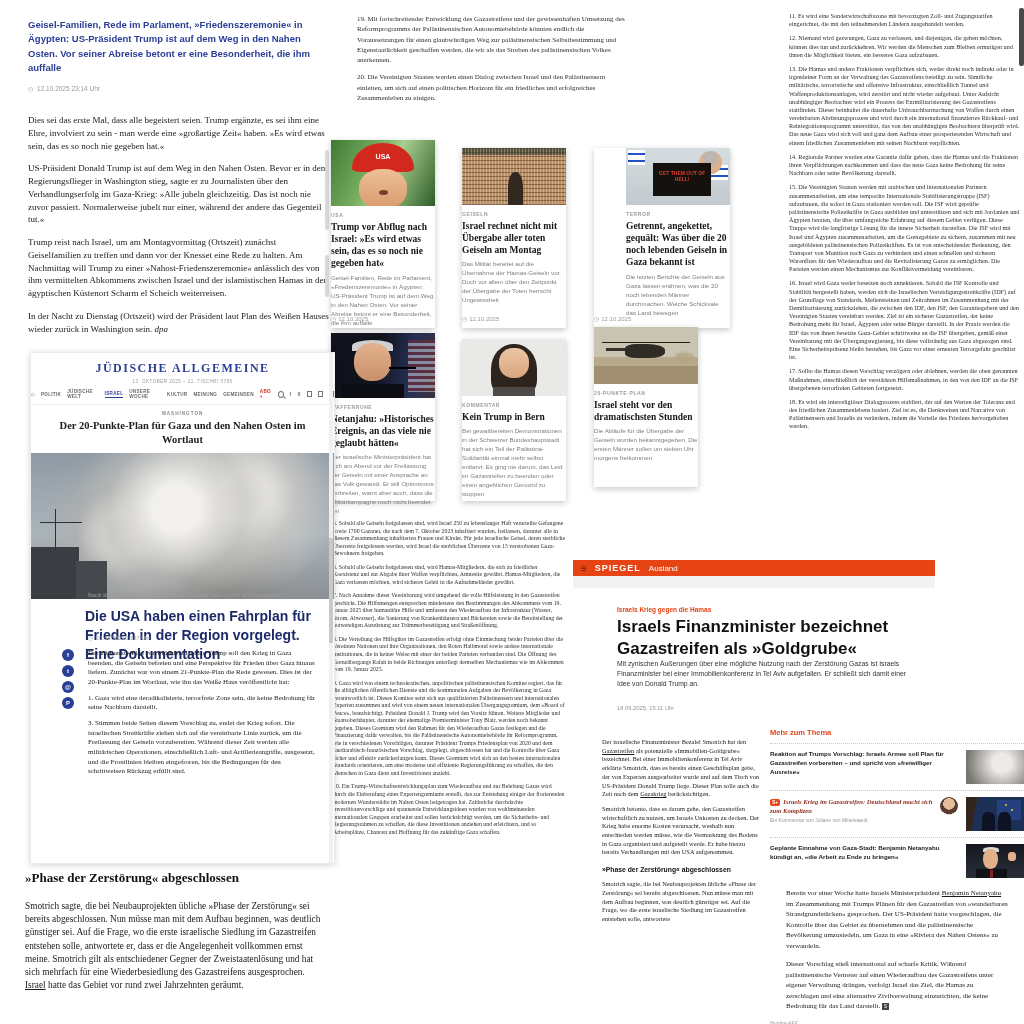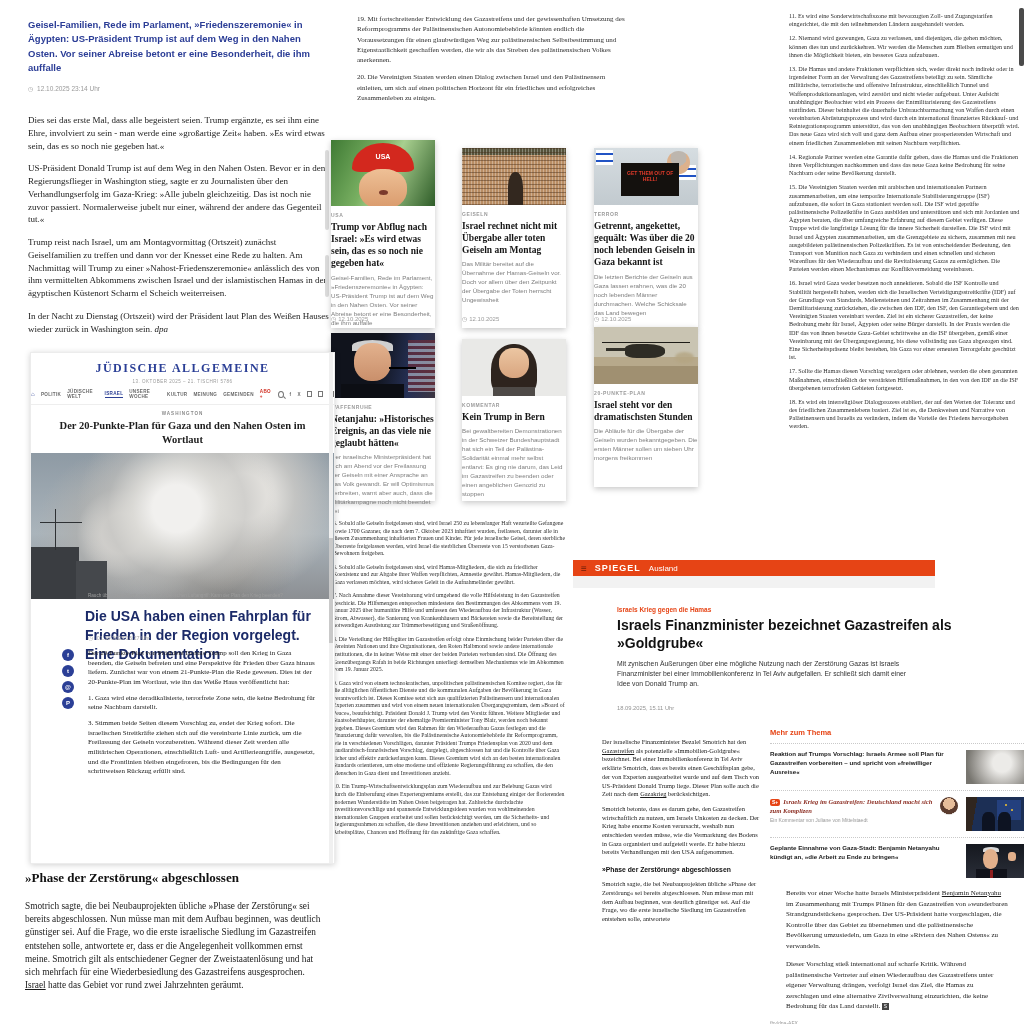--- a/index.html
+++ b/index.html
@@ -72,21 +72,21 @@
   .ulink{text-decoration:underline;color:#1b1b1b;}
 
   
   .sp-bar{left:573px;top:560px;width:362px;height:16px;background:#e64415;display:flex;
           align-items:center;padding-left:8px;box-sizing:border-box;}
   .sp-burger{color:rgba(40,10,0,.65);font-size:10px;margin-right:8px;font-weight:bold;}
   .sp-brand{color:#fff;font-weight:bold;font-size:9px;letter-spacing:1px;margin-right:8px;}
   .sp-section{color:#fff;font-size:8px;}
   .sp-strip{left:573px;top:576px;width:362px;height:12px;background:#f2f2f2;}
   .sp-kicker{left:617px;top:606px;font-size:6.5px;font-weight:bold;color:#e64415;}
-  .sp-headline{left:617px;top:616px;width:345px;font-size:14px;font-weight:bold;
+  .sp-headline{left:617px;top:616px;width:345px;font-size:17px;font-weight:bold;
                line-height:1.3;color:#111;}
   .sp-intro{left:617px;top:659px;width:302px;font-size:6.8px;line-height:1.5;color:#333;}
   .sp-date{left:617px;top:705px;font-size:5.8px;color:#949494;}
   .sp-col1{left:602px;top:738px;width:160px;font-size:6.4px;line-height:1.36;color:#222;}
   .sp-col1 p{margin:0 0 6px;}
   .sp-sub{font-weight:bold;font-size:6.8px;margin:8px 0 6px;color:#111;
           font-family:"Liberation Sans",sans-serif;}
   .sp-rel{left:770px;top:728px;width:254px;}
   .rel-head{font-size:7.5px;font-weight:bold;color:#e64415;}
   .rel-sep{border-top:1px dotted #c9c9c9;margin:6px 0;}
@@ -236,21 +236,21 @@
   <div class="cimg art-crowd" style="height:57px;">
     <div class="noise"></div>
     <div class="person"></div>
   </div>
   <div class="ccat">GEISELN</div>
   <div class="ctitle serif">Israel rechnet nicht mit Übergabe aller toten Geiseln am Montag</div>
   <div class="cteaser">Das Militär bereitet auf die Übernahme der Hamas-Geiseln vor. Doch vor allem über den Zeitpunkt der Übergabe der Toten herrscht Ungewissheit</div>
   <div class="cdate"><span class="clock">◷</span><span>12.10.2025</span></div>
 </div>
 
-<div class="ab card" style="left:594px;top:148px;height:180px;">
+<div class="ab card" style="left:594px;top:148px;height:180px;padding-left:32px;">
   <div class="cimg art-sign" style="height:57px;">
     <div class="flag" style="left:2%;top:4%;"></div>
     <div class="flag" style="right:2%;top:30%;"></div>
     <div class="head"></div>
     <div class="board">GET THEM OUT OF HELL!</div>
   </div>
   <div class="ccat">TERROR</div>
   <div class="ctitle serif">Getrennt, angekettet, gequält: Was über die 20 noch lebenden Geiseln in Gaza bekannt ist</div>
   <div class="cteaser">Die letzten Berichte der Geiseln aus Gaza lassen erahnen, was die 20 noch lebenden Männer durchmachen. Welche Schicksale das Land bewegen</div>
   <div class="cdate"><span class="clock">◷</span><span>12.10.2025</span></div>

